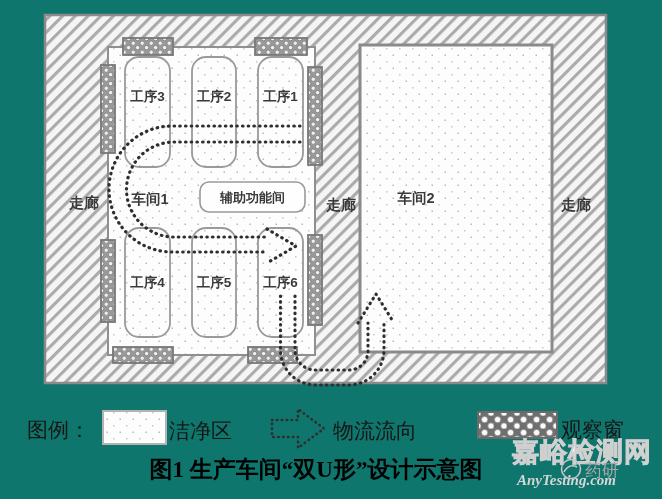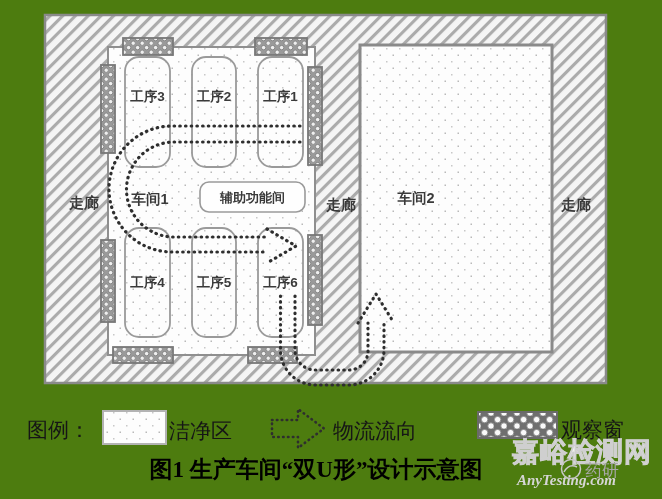--- a/index.html
+++ b/index.html
@@ -1,16 +1,16 @@
 <!DOCTYPE html>
 <html><head>
 <meta charset="utf-8">
 <style>
   html,body{margin:0;padding:0;background:#ffffff;}
-  .page{position:relative;width:662px;height:499px;background:#4d7c0f;overflow:hidden;}
+  .page{position:relative;width:662px;height:499px;background:#0f766e;overflow:hidden;}
   svg{position:absolute;left:0;top:0;}
   text{user-select:none;}
   .lbl{font-family:"Liberation Sans","DejaVu Sans",sans-serif;font-weight:bold;fill:#3a3a3a;}
   .serif{font-family:"Liberation Serif","DejaVu Serif",serif;fill:#161616;}
   .cap{font-family:"Liberation Serif","DejaVu Serif",serif;font-weight:bold;fill:#000000;}
   .flow{fill:none;stroke:#2e2e2e;stroke-width:3.2;stroke-dasharray:0.5 5.2;stroke-linecap:round;stroke-linejoin:round;}
   .flow-thin{fill:none;stroke:#2e2e2e;stroke-width:2.6;stroke-dasharray:0.5 4.4;stroke-linecap:round;stroke-linejoin:round;}
   .wm{font-family:"Liberation Serif","DejaVu Serif",serif;}
 </style>
 </head>

